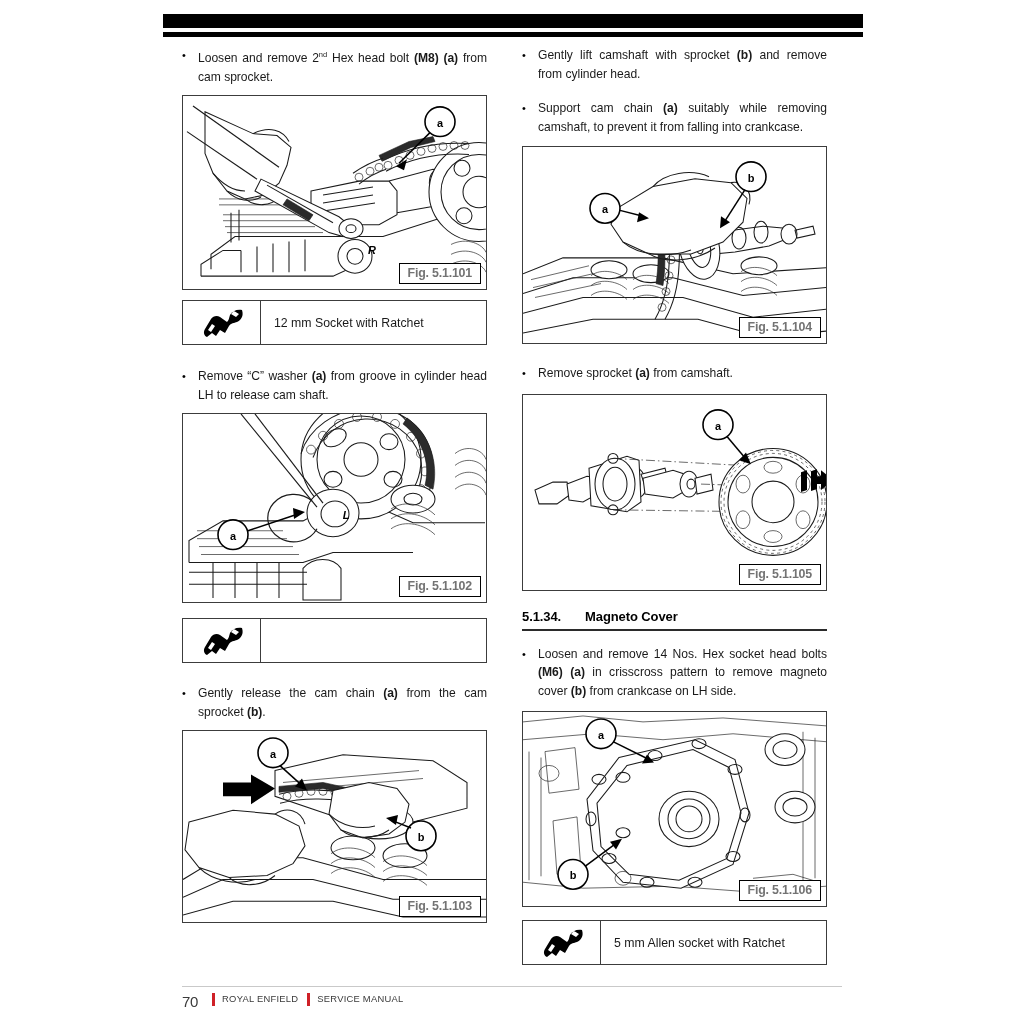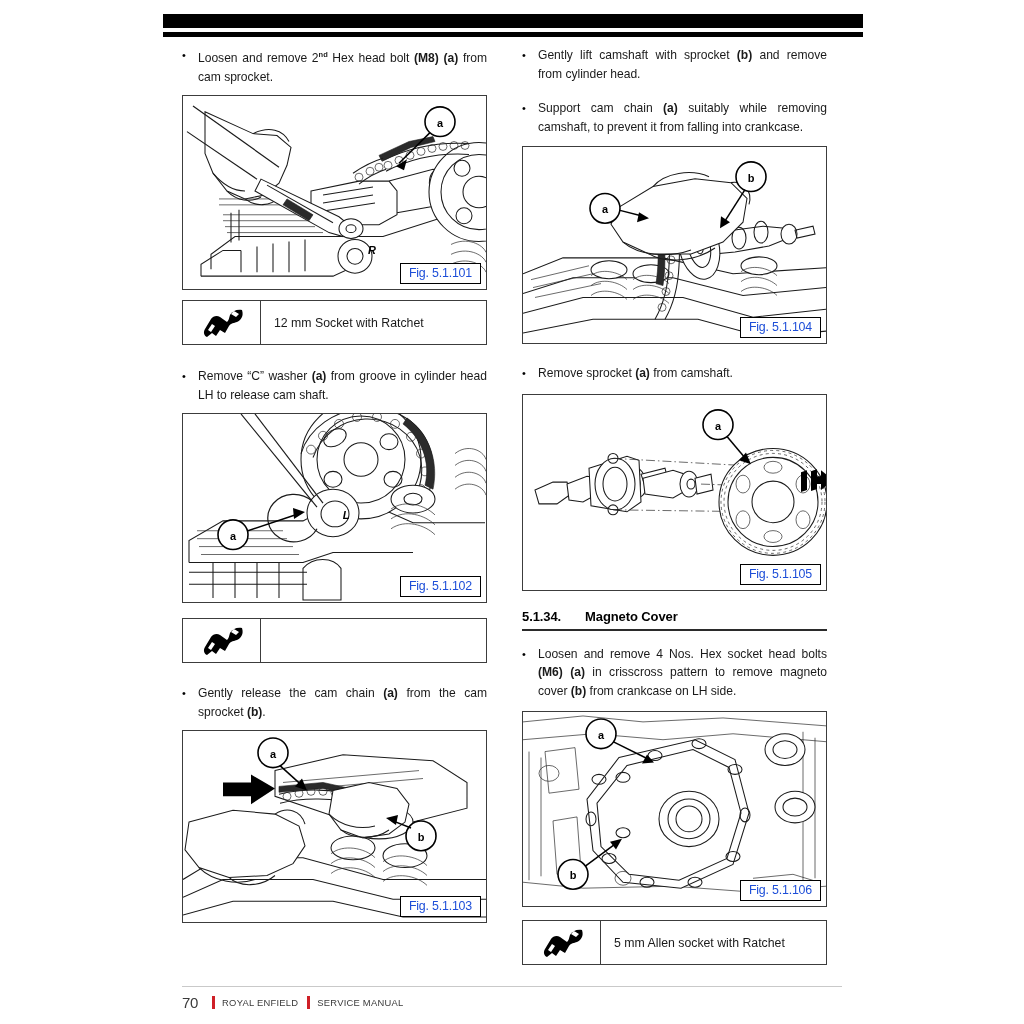--- a/index.html
+++ b/index.html
@@ -58,39 +58,39 @@
   }
   .bullet .txt {
     flex: 1 1 auto;
     text-align: justify;
     text-justify: inter-word;
   }
   .bullet .txt b { font-weight: bold; }
   .bullet .txt sup {
     font-size: 0.62em;
     vertical-align: super;
-    font-weight: bold;
+    font-weight: normal;
   }
 
   
   .figbox {
     position: relative;
     border: 1px solid #3c3c3c;
     background: #ffffff;
     overflow: hidden;
   }
   .figcap {
     position: absolute;
     right: 5px; bottom: 5px;
     border: 1.4px solid #000;
     background: #ffffff;
     padding: 1px 8px 2px 8px;
     font-size: 12.4px;
-    font-weight: normal;
-    color: #1d4ed8;
+    font-weight: bold;
+    color: #737373;
     letter-spacing: -0.2px;
     line-height: 16px;
     z-index: 40;
   }
 
   
   .toolbox {
     position: relative;
     display: flex;
     align-items: stretch;
@@ -135,21 +135,21 @@
     left: 182px; top: 986px;
     width: 660px;
   }
   .footer-rule {
     border: 0;
     border-top: 1px solid #c9c9c9;
     margin: 0 0 6px 0;
   }
   .footer-row {
     display: flex;
-    align-items: center;
+    align-items: flex-start;
     height: 18px;
   }
   .footer-page {
     font-size: 15px;
     color: #3a3a3a;
     margin-right: 14px;
     letter-spacing: -0.3px;
   }
   .fsep {
     width: 3px; height: 13px;
@@ -591,21 +591,21 @@
 
     <div style="margin-top:18px;">
       <div class="sect">
         <span class="num">5.1.34.</span><span>Magneto Cover</span>
       </div>
       <hr class="sect-rule">
     </div>
 
     <div class="bullet" style="margin-top:14px; margin-bottom:11px;">
       <span class="dot">•</span>
-      <span class="txt"><span>Loosen and remove 4 Nos. Hex socket head bolts </span><b>(M6) (a)</b><span> in crisscross pattern to remove magneto cover </span><b>(b)</b><span> from crankcase on LH side.</span></span>
+      <span class="txt"><span>Loosen and remove 14 Nos. Hex socket head bolts </span><b>(M6) (a)</b><span> in crisscross pattern to remove magneto cover </span><b>(b)</b><span> from crankcase on LH side.</span></span>
     </div>
 
     <div class="figbox" style="height:196px;">
       <svg class="illus" viewBox="0 0 303 196" preserveAspectRatio="none">
 
         <path class="ln-t" d="M0 10 L60 4 L120 10 L200 6 L303 14"></path>
         <path class="ln-t" d="M0 28 L70 22 L140 28 L210 22 L303 30"></path>
         <path class="ln-t" d="M0 172 L60 178 L150 176 L230 182 L303 176"></path>
         <path class="ln-t" d="M6 40 L6 170 M18 46 L18 166"></path>
         <path class="ln-t" d="M280 20 L280 170 M292 26 L292 168"></path>

